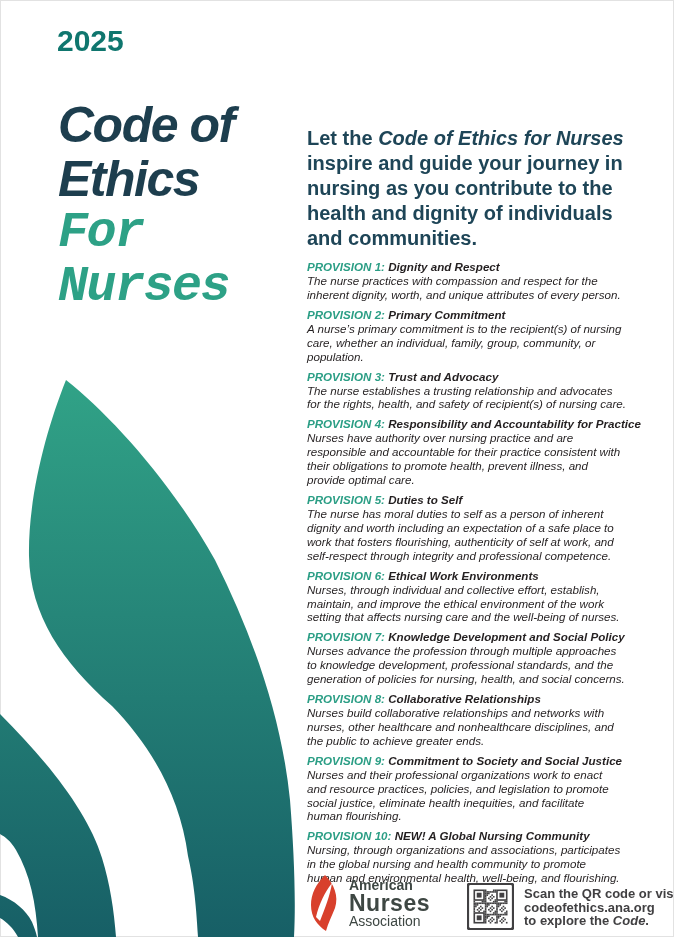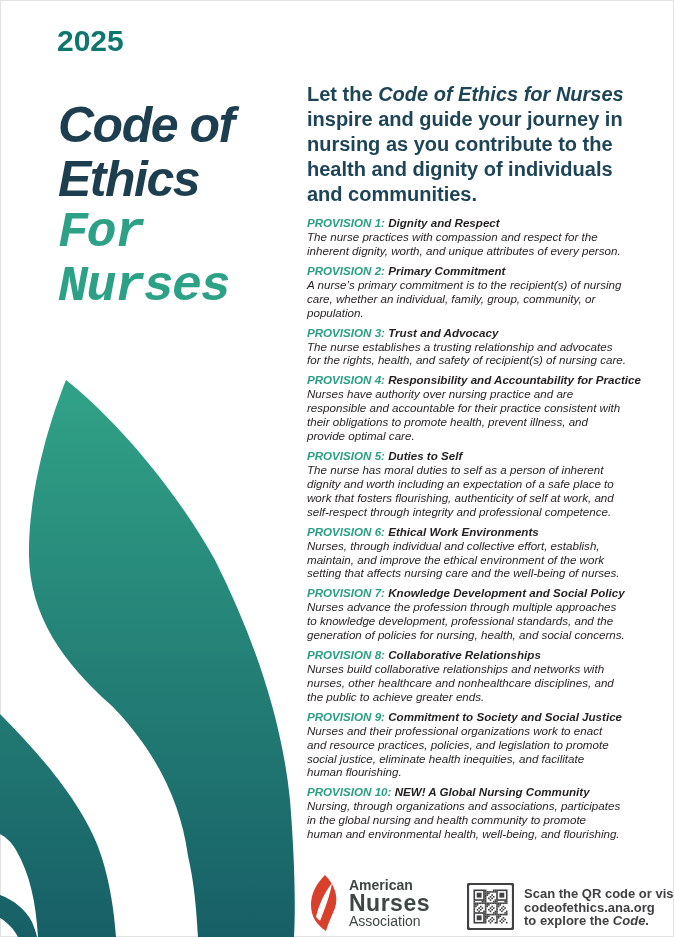--- a/index.html
+++ b/index.html
@@ -14,21 +14,21 @@
     font-size:30px;font-weight:bold;color:#0f766e;letter-spacing:0px;
   }
   .main-title{
     position:absolute;left:58px;top:74px;z-index:2;
     font-size:50px;line-height:54px;font-weight:bold;font-style:italic;
     letter-spacing:-1.5px;color:#1d3e4e;margin-top:24px;
   }
   .main-title .green{color:#2da186;font-family:Liberation Mono, monospace;}
   .right-col{position:absolute;left:307px;top:82px;width:360px;z-index:2;}
   .intro{
-    color:#1e4557;font-weight:bold;font-size:20px;line-height:25px;
+    color:#1e4557;font-weight:bold;font-size:20px;line-height:25px;margin-top:44px;
   }
   .intro .pre{white-space:pre-line;}
   .provisions{margin-top:9px;}
   .prov{margin-bottom:6px;font-style:italic;}
   .prov-head{
     font-size:11.6px;line-height:14px;font-weight:bold;color:#231f20;white-space:nowrap;
   }
   .prov-head .label{color:#2b9e85;}
   .prov-body{
     font-size:11.6px;line-height:13.9px;color:#231f20;white-space:pre-line;

